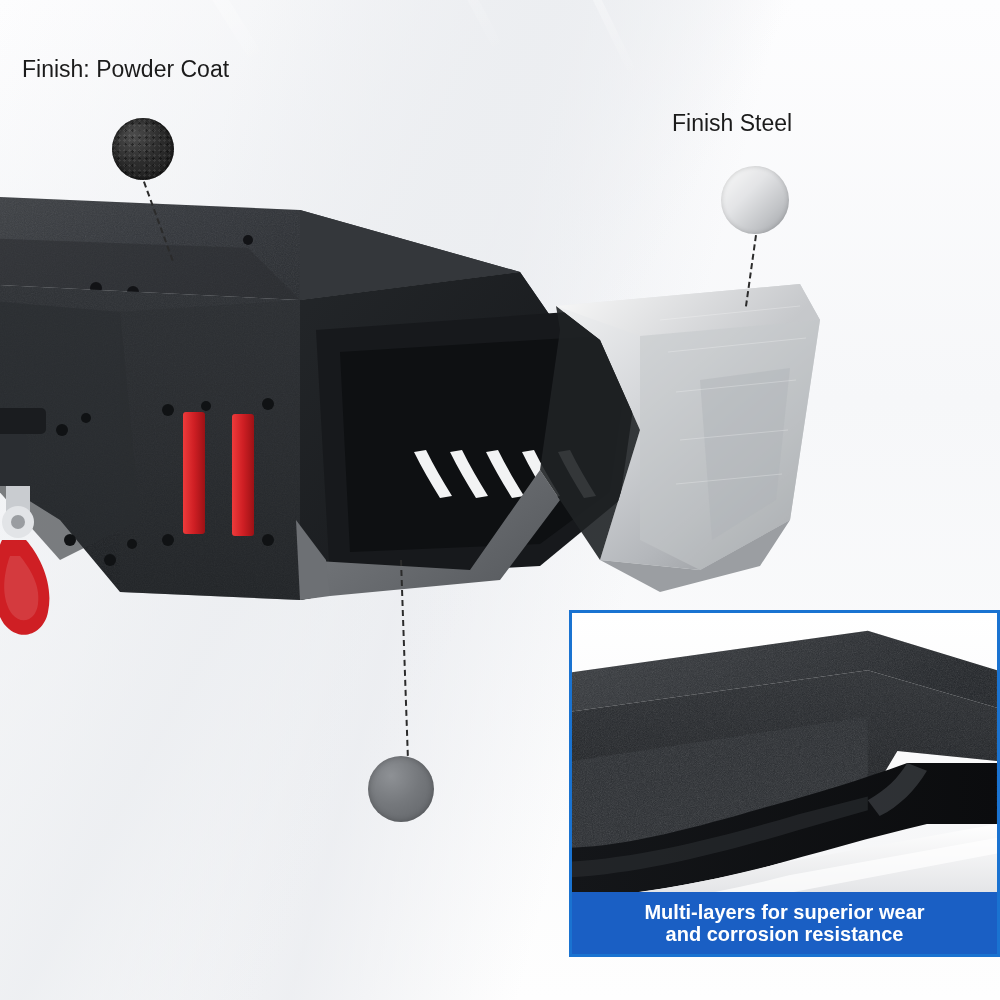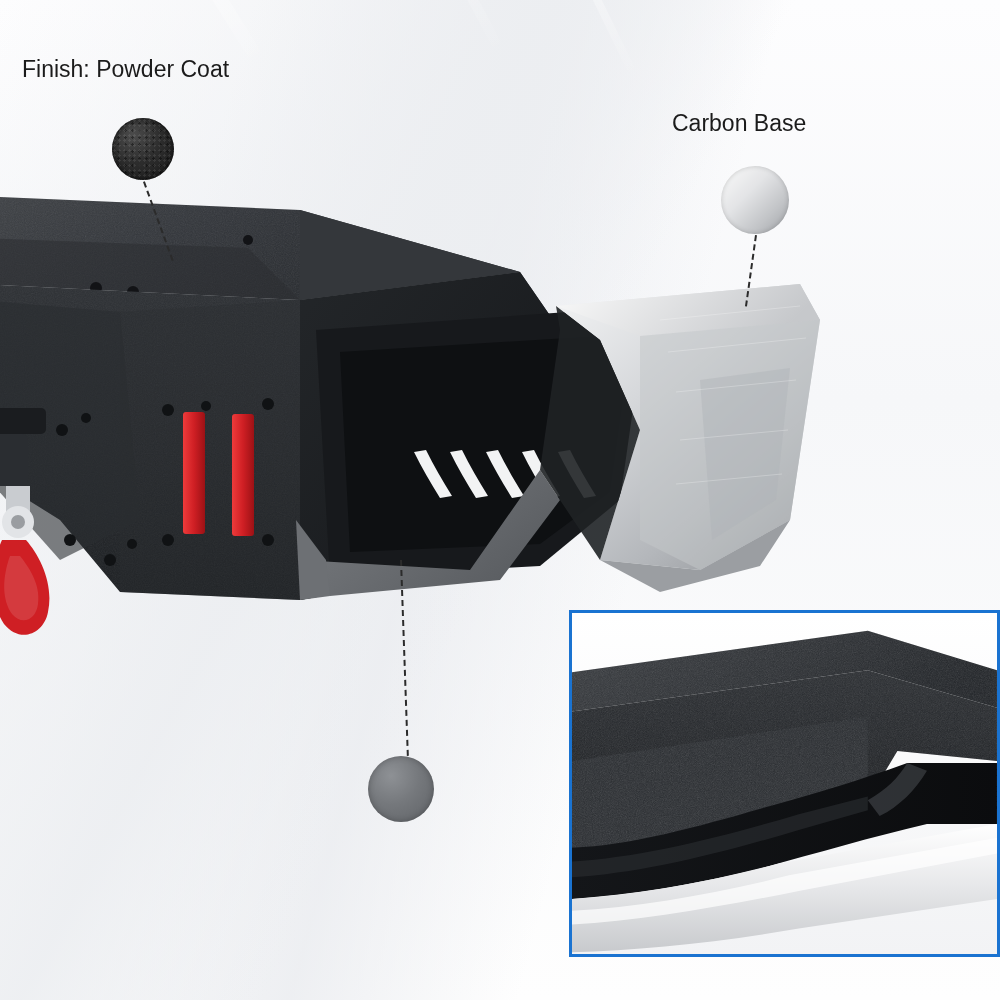--- a/index.html
+++ b/index.html
@@ -259,21 +259,21 @@
 
   <div class="leader" id="leader-finish"></div>
   <div class="leader" id="leader-carbon"></div>
   <div class="leader" id="leader-base"></div>
 
   <div class="swatch" id="swatch-finish"></div>
   <div class="swatch" id="swatch-carbon"></div>
   <div class="swatch" id="swatch-base"></div>
 
   <div class="callout-label" id="label-finish">Finish: Powder Coat</div>
-  <div class="callout-label" id="label-carbon">Carbon Base</div>
+  <div class="callout-label" id="label-carbon">Finish Steel</div>
 
   <div id="inset">
     <svg id="inset-art" viewBox="0 0 431 347" preserveAspectRatio="none">
       <defs>
         <linearGradient id="iBg" x1="0" y1="0" x2="0" y2="1">
           <stop offset="0" stop-color="#ffffff"></stop>
           <stop offset="1" stop-color="#f2f3f5"></stop>
         </linearGradient>
         <linearGradient id="iTop" x1="0" y1="0" x2="1" y2="0.3">
           <stop offset="0" stop-color="#3a3d41"></stop>
@@ -316,15 +316,21 @@
 
       <path d="M0,238 C60,236 130,216 200,196 C250,182 290,170 340,152 L431,152 L431,214 L360,214 C300,228 240,246 180,262 C120,276 60,286 0,290 Z" fill="url(#iBlack)"></path>
       <path d="M0,252 C70,248 150,228 230,204 L300,186 L300,200 L230,220 C150,244 70,264 0,268 Z" fill="#2a2c30" opacity="0.65"></path>
 
       <path d="M0,290 C70,286 140,272 210,254 L431,214 L431,290 L230,320 C150,334 70,342 0,344 Z" fill="url(#iSteel)"></path>
       <path d="M0,302 C70,298 150,284 220,266 L431,228 L431,244 L230,282 C150,298 70,312 0,316 Z" fill="#ffffff" opacity="0.7"></path>
 
       <path d="M300,190 C320,178 330,168 340,152 L360,160 C348,180 332,196 312,206 Z" fill="#3d4045" opacity="0.7"></path>
     </svg>
 
+    <div id="inset-caption">
+      <span>
+        <span>Multi-layers for superior wear</span><br>
+        <span>and corrosion resistance</span>
+      </span>
+    </div>
   </div>
 
 </div>
 
 </body></html>

